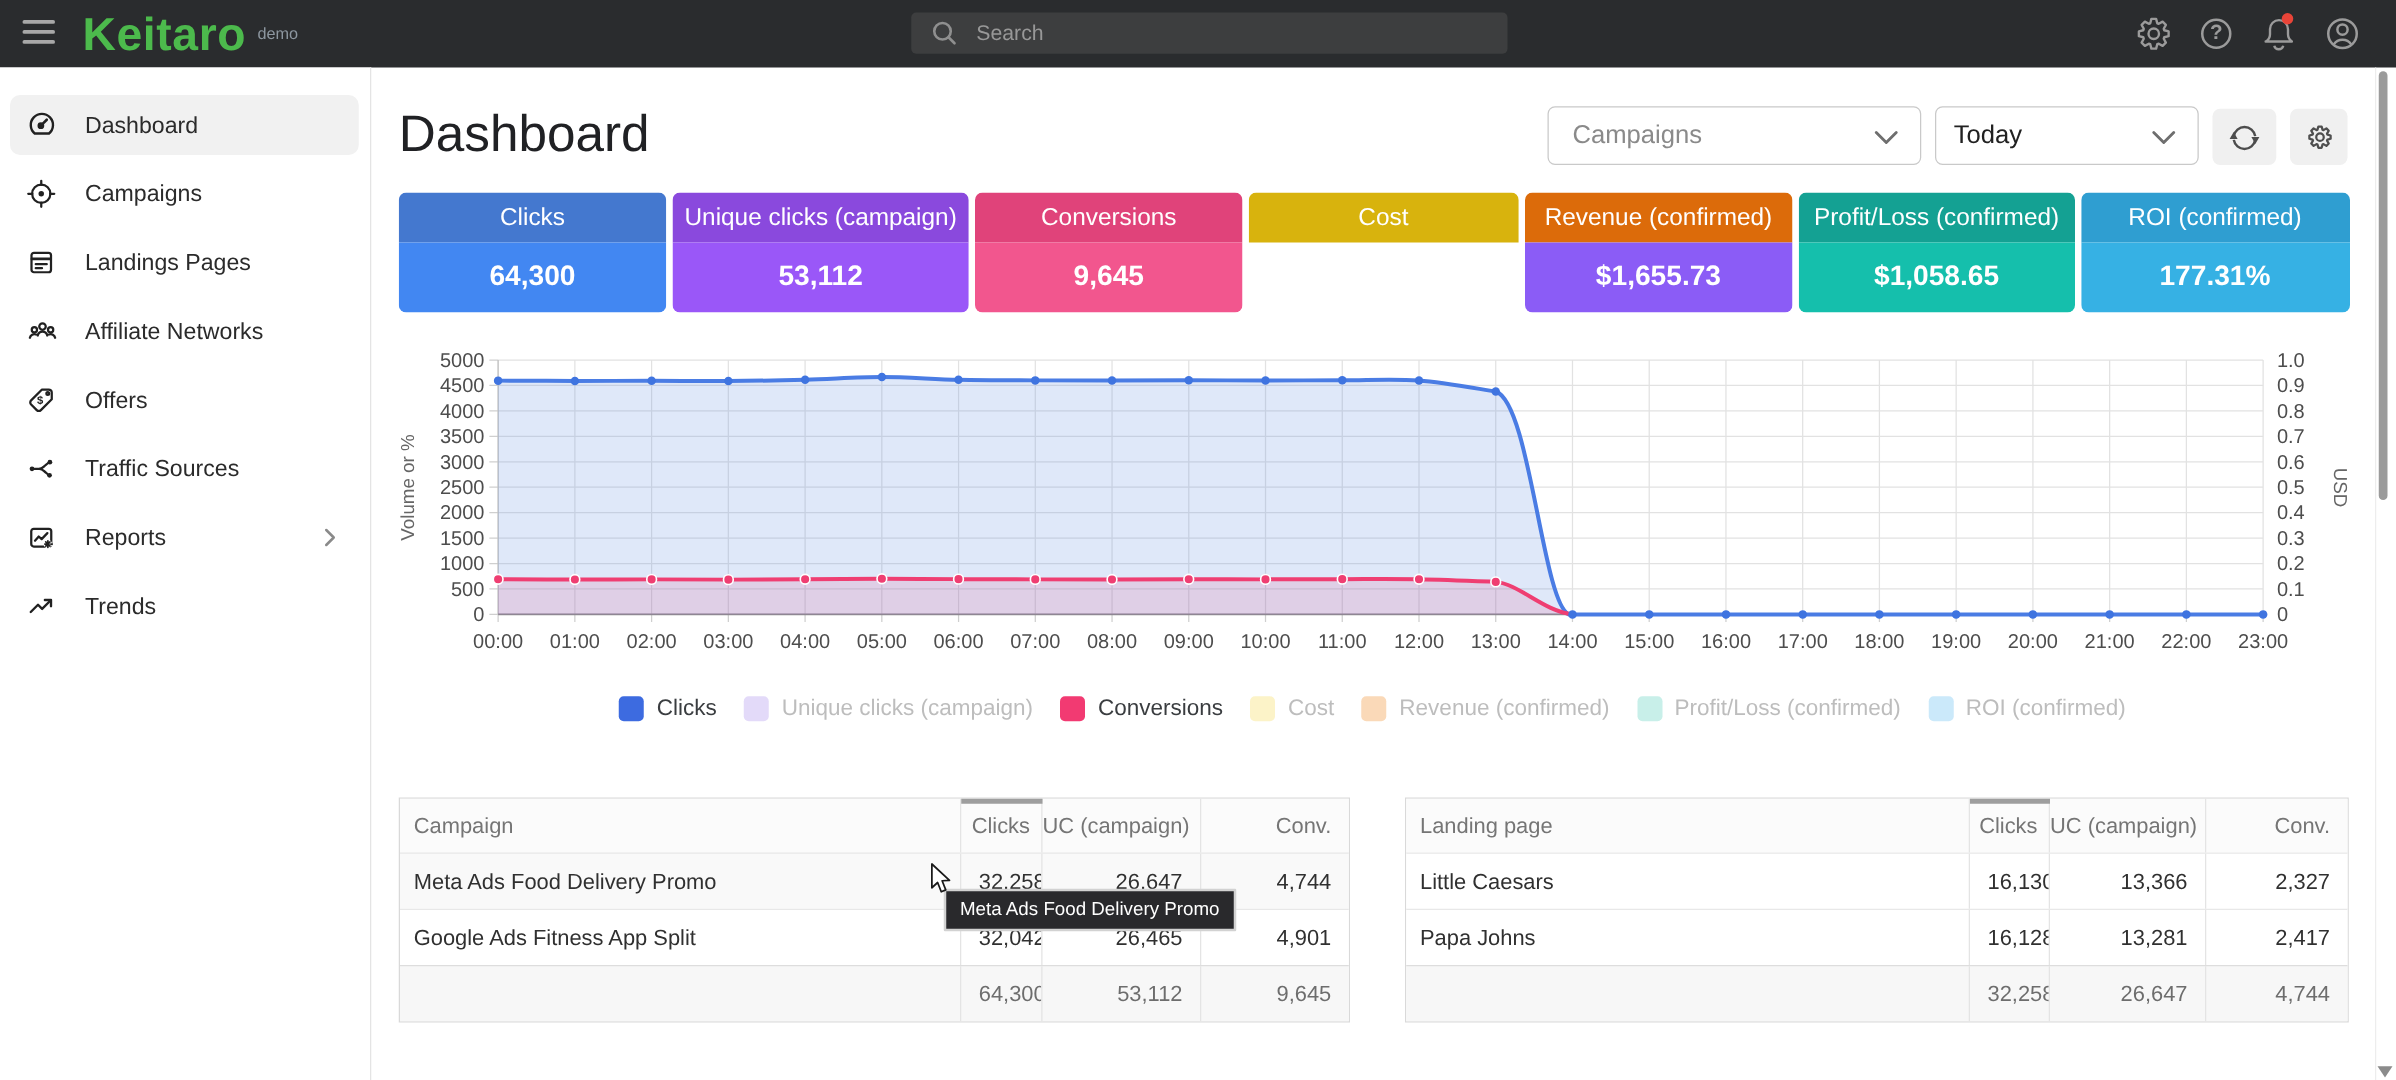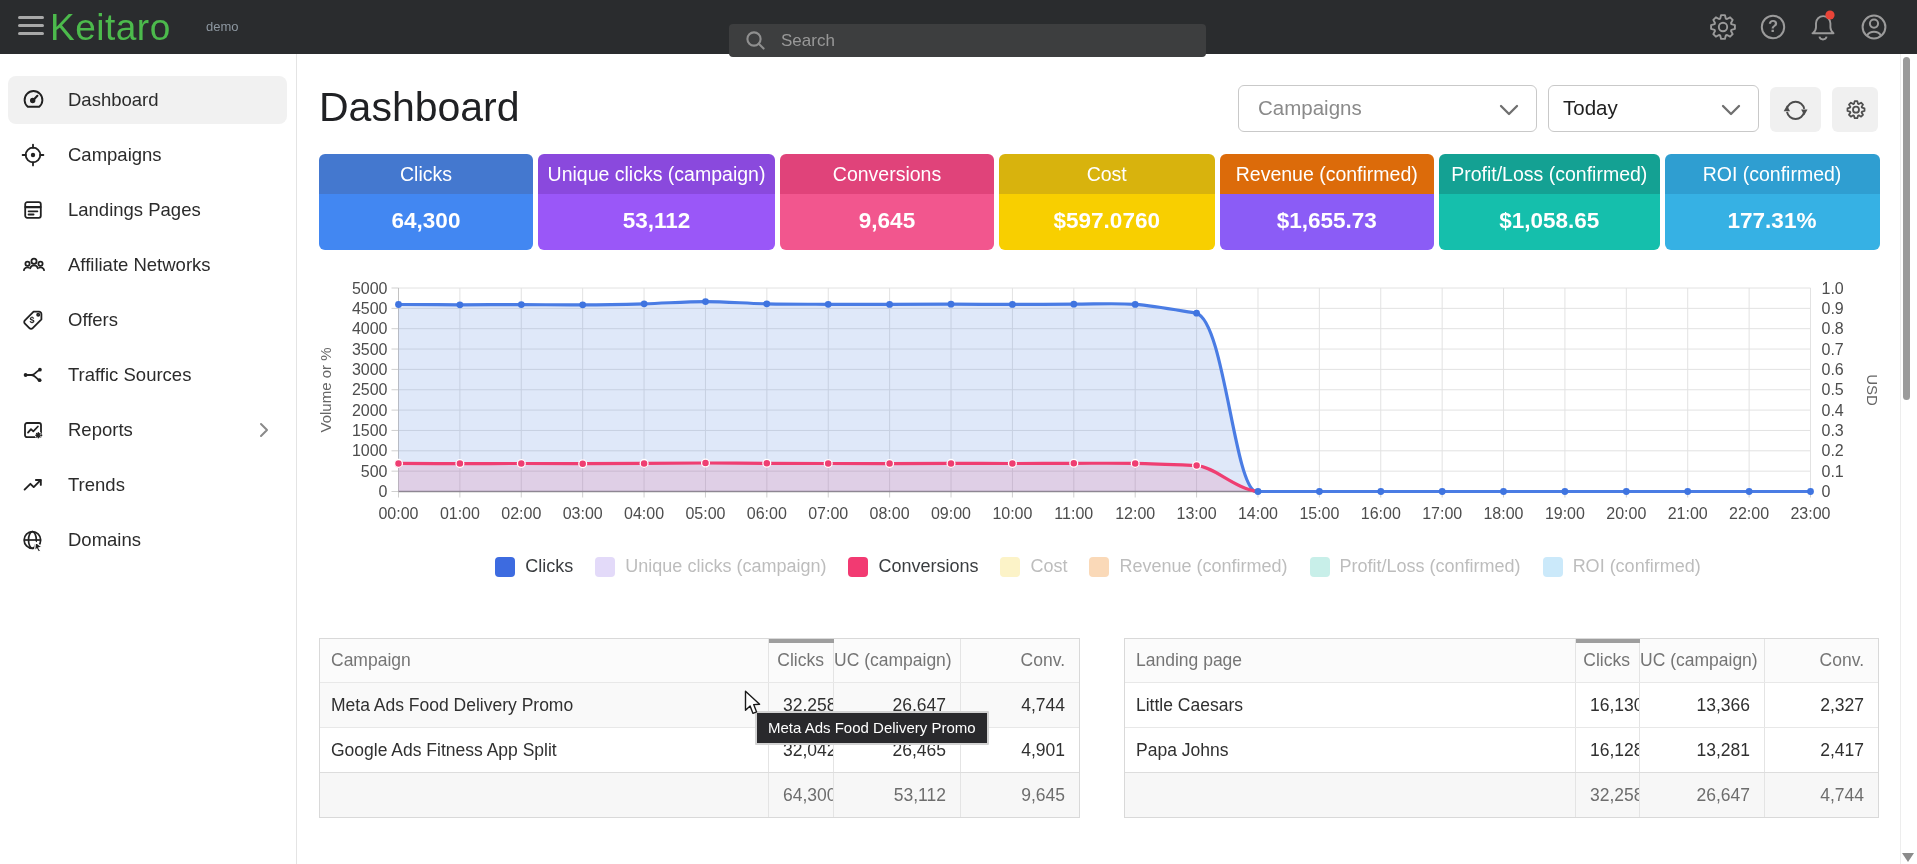--- a/index.html
+++ b/index.html
@@ -2,23 +2,23 @@
 <html><head><meta charset="utf-8"><title>Keitaro</title>
 <style>
 *{margin:0;padding:0;box-sizing:border-box}
 html,body{width:1917px;height:864px;overflow:hidden;background:#fff;
  font-family:"Liberation Sans",sans-serif;}
 #page{position:relative;width:1917px;height:864px;overflow:hidden}
 .abs{position:absolute}
 
 #topbar{position:absolute;left:0;top:0;width:1917px;height:54px;background:#2a2c2e}
 #burger div{position:absolute;left:18px;width:26px;height:3px;background:#a8a8a8;border-radius:2px}
-#logo{position:absolute;left:50px;top:7px;font-size:37px;font-weight:400;color:#4cba4c;letter-spacing:0.5px}
+#logo{position:absolute;left:66px;top:7px;font-size:37px;font-weight:700;color:#4cba4c;letter-spacing:0.5px}
 #demo{position:absolute;left:206px;top:19px;font-size:13px;color:#8d97a0}
-#search{position:absolute;left:729px;top:24px;width:477px;height:33px;background:#3d3e3f;border-radius:4px}
+#search{position:absolute;left:729px;top:10px;width:477px;height:33px;background:#3d3e3f;border-radius:4px}
 #search span{position:absolute;left:52px;top:7px;font-size:17px;color:#989898}
 
 #sidebar{position:absolute;left:0;top:54px;width:297px;height:810px;background:#fff;border-right:1px solid #e4e4e4}
 .mi{position:absolute;left:0;width:297px;height:48px}
 .mi .lbl{position:absolute;left:68px;top:50%;transform:translateY(-50%);font-size:18.5px;color:#2b2b2b}
 .mi svg{position:absolute;left:21px;top:50%;transform:translateY(-50%)}
 #active-bg{position:absolute;left:8px;top:22px;width:279px;height:48px;background:#f1f1f1;border-radius:8px}
 
 #title{position:absolute;left:319px;top:84px;font-size:41px;font-weight:400;color:#202124}
 .sel{position:absolute;top:85px;height:46.5px;border:1px solid #c9c9c9;border-radius:6px;background:#fff}
@@ -157,29 +157,20 @@
         </svg>
         <span class="lbl">Traffic Sources</span>
       </div>
 <div class="mi" style="top:407px">
         <svg width="24" height="24" viewBox="0 0 24 24" fill="none" stroke="#212121" stroke-width="1.9" stroke-linecap="round" stroke-linejoin="round">
           <path d="M3.6 16.6 L9.4 10.8 L12.7 14.1 L19.6 7.2"></path>
           <path d="M14.9 7 H19.8 V11.9"></path>
         </svg>
         <span class="lbl">Trends</span>
       </div>
-<div class="mi" style="top:462px">
-        <svg width="25" height="24" viewBox="0 0 25 24" fill="none" stroke="#212121" stroke-width="1.7">
-          <circle cx="11.4" cy="12" r="8.3"></circle>
-          <path d="M3.1 12 H19.7"></path>
-          <ellipse cx="11.4" cy="12" rx="3.9" ry="8.3"></ellipse>
-          <path d="M14.4 13.9 l6.6 5.2 -3.1 0.8 1.7 3.1 -2.1 1.1 -1.7 -3.1 -2.2 2.3 z" fill="#212121" stroke="#fff" stroke-width="1.3"></path>
-        </svg>
-        <span class="lbl">Domains</span>
-      </div>
 </div>
     <div id="title">Dashboard</div>
 
 <div class="sel" style="left:1238px;width:299px">
       <span class="st" style="color:#8a8a8a">Campaigns</span>
 <svg width="22" height="14" viewBox="0 0 22 14" style="position:absolute;right:16px;top:17px" fill="none" stroke="#6f6f6f" stroke-width="2.3" stroke-linecap="round" stroke-linejoin="round">
         <path d="M3 3 L11 11 L19 3"></path>
       </svg>
     </div>
 <div class="sel" style="left:1548px;width:211px">
@@ -208,21 +199,20 @@
 <div class="card" style="width:237px">
         <div class="hd" style="background:#8a49dd">Unique clicks (campaign)</div>
         <div class="vl" style="background:#9a57f8">53,112</div>
       </div>
 <div class="card" style="width:214px">
         <div class="hd" style="background:#e0437a">Conversions</div>
         <div class="vl" style="background:#f2568e">9,645</div>
       </div>
 <div class="card" style="width:215.5px">
         <div class="hd" style="background:#d8b30d">Cost</div>
-        <div class="vl" style="background:#f8cf00">$597.0760</div>
       </div>
 <div class="card" style="width:214.5px">
         <div class="hd" style="background:#dc6b0a">Revenue (confirmed)</div>
         <div class="vl" style="background:#8b5cf6">$1,655.73</div>
       </div>
 <div class="card" style="width:220.5px">
         <div class="hd" style="background:#14a193">Profit/Loss (confirmed)</div>
         <div class="vl" style="background:#15bfac">$1,058.65</div>
       </div>
 <div class="card" style="width:215px">

